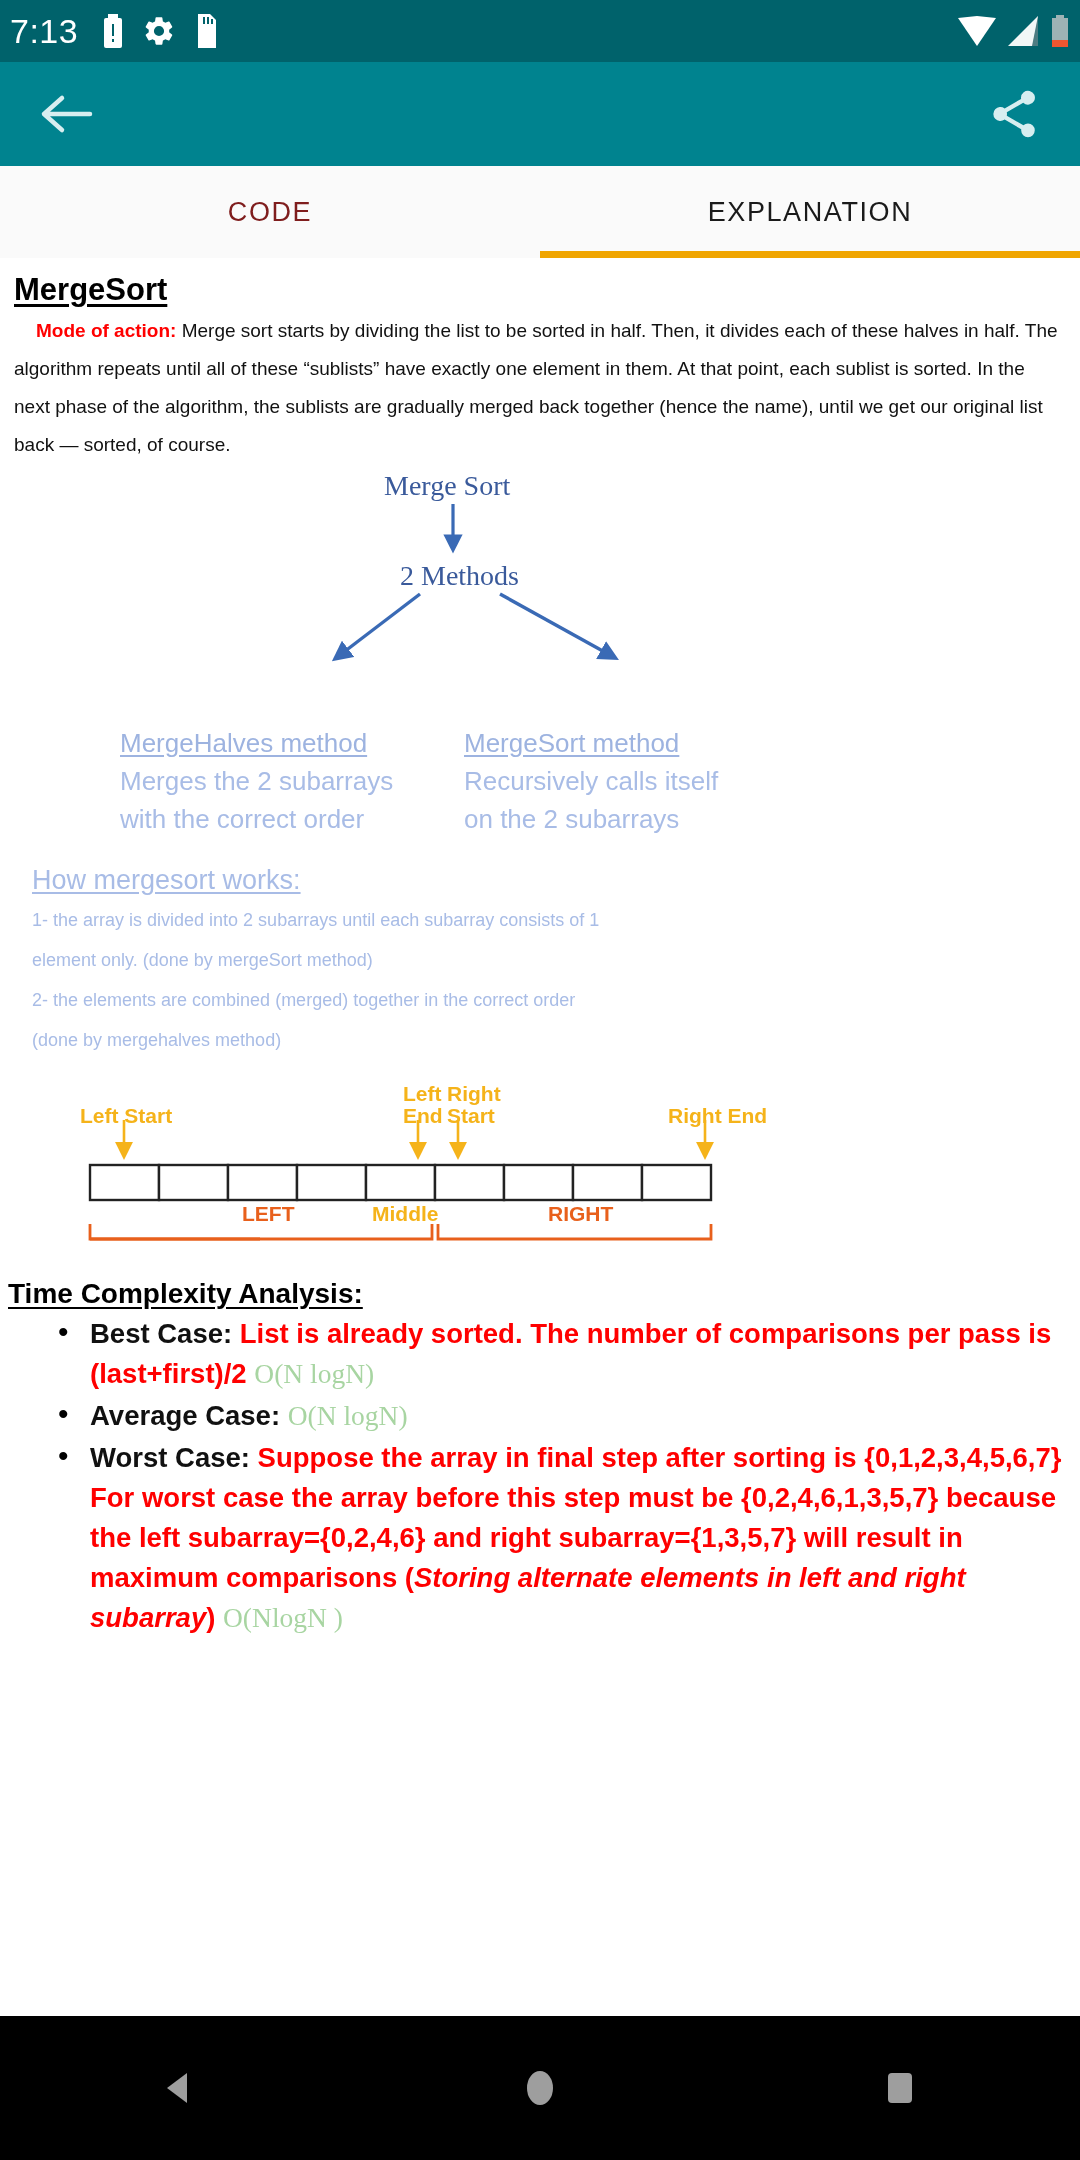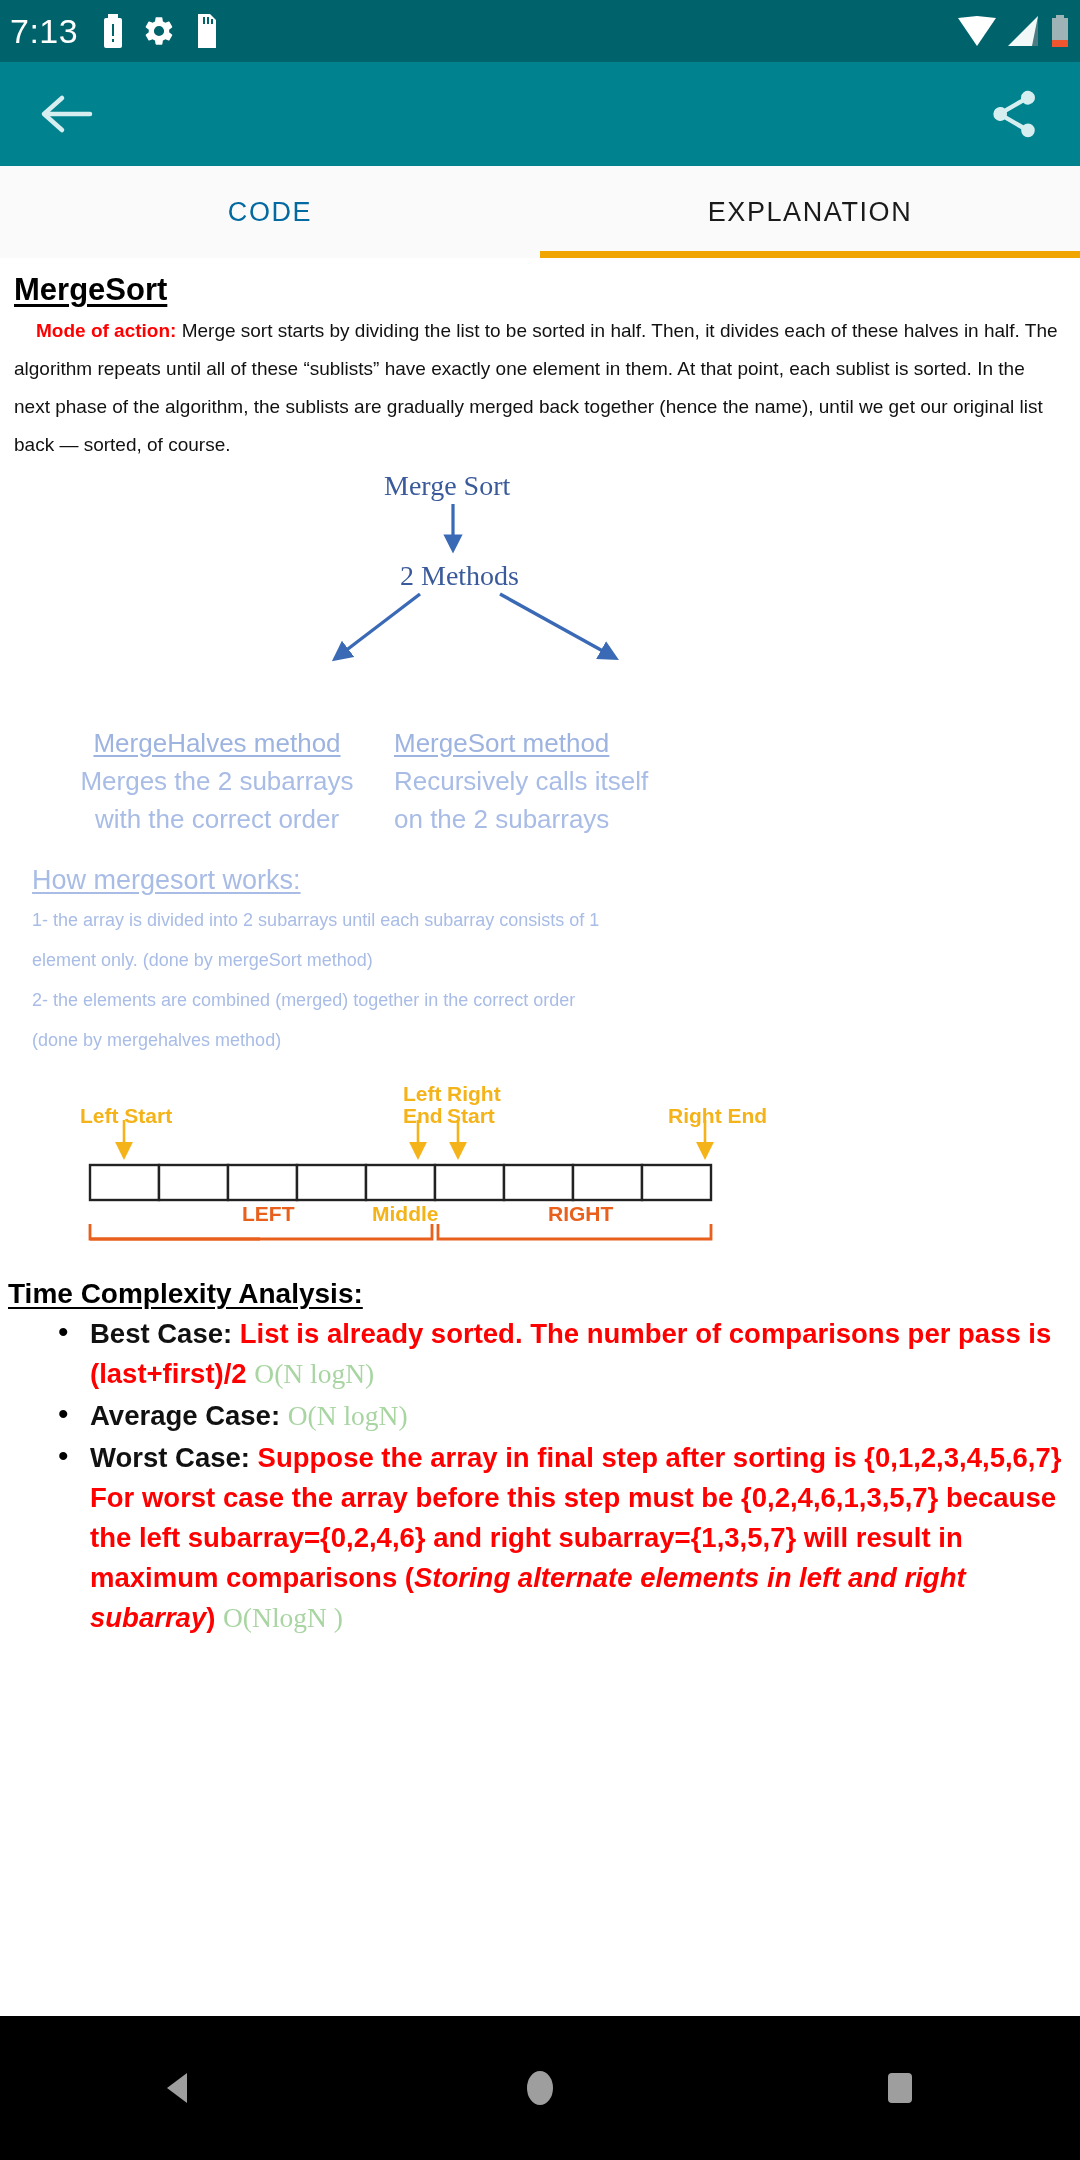--- a/index.html
+++ b/index.html
@@ -29,21 +29,21 @@
   .appbar-btn { width: 64px; height: 64px; display:flex; align-items:center; justify-content:center; }
 
   
   .tabbar {
     height: 92px; background: #fafafa;
     display: flex; position: relative;
     border-bottom: 0px solid #eee;
   }
   .tab {
     flex: 1; display: flex; align-items: center; justify-content: center;
-    font-size: 27px; letter-spacing: 1.6px; color: #0369a1;
+    font-size: 27px; letter-spacing: 1.6px; color: #7f1d1d;
   }
   .tab.active { color: #1a1a1a; }
   .tab-indicator {
     position: absolute; bottom: 0; left: 50%; width: 50%;
     height: 7px; background: #f0a500;
   }
 
   
   .content { position: relative; height: 1858px; overflow: hidden; background:#fff; }
 
@@ -65,22 +65,22 @@
   
   .tree { position: relative; height: 252px; margin-top: 6px; }
   .tree-node {
     position: absolute; font-family: "Liberation Serif", serif;
     color: #3a5a9b; font-size: 28px; white-space: nowrap;
   }
   .tree svg { position: absolute; left: 0; top: 0; }
 
   .method-cols { display: flex; margin: 2px 0 0 0; }
   .method-col { position: relative; }
-  .method-col.left { margin-left: 72px; width: 290px; text-align: center; }
-  .method-col.right { margin-left: 32px; width: 300px; }
+  .method-col.left { margin-left: 120px; width: 290px; }
+  .method-col.right { margin-left: 54px; width: 300px; }
   .method-title {
     color: #9db3e0; font-size: 26px; text-decoration: underline;
     text-underline-offset: 3px; line-height: 38px;
     font-family: "Liberation Sans Narrow", "Liberation Sans", sans-serif;
   }
   .method-desc {
     color: #a8bce6; font-size: 26px; line-height: 38px;
     font-family: "Liberation Sans Narrow", "Liberation Sans", sans-serif;
   }
 

